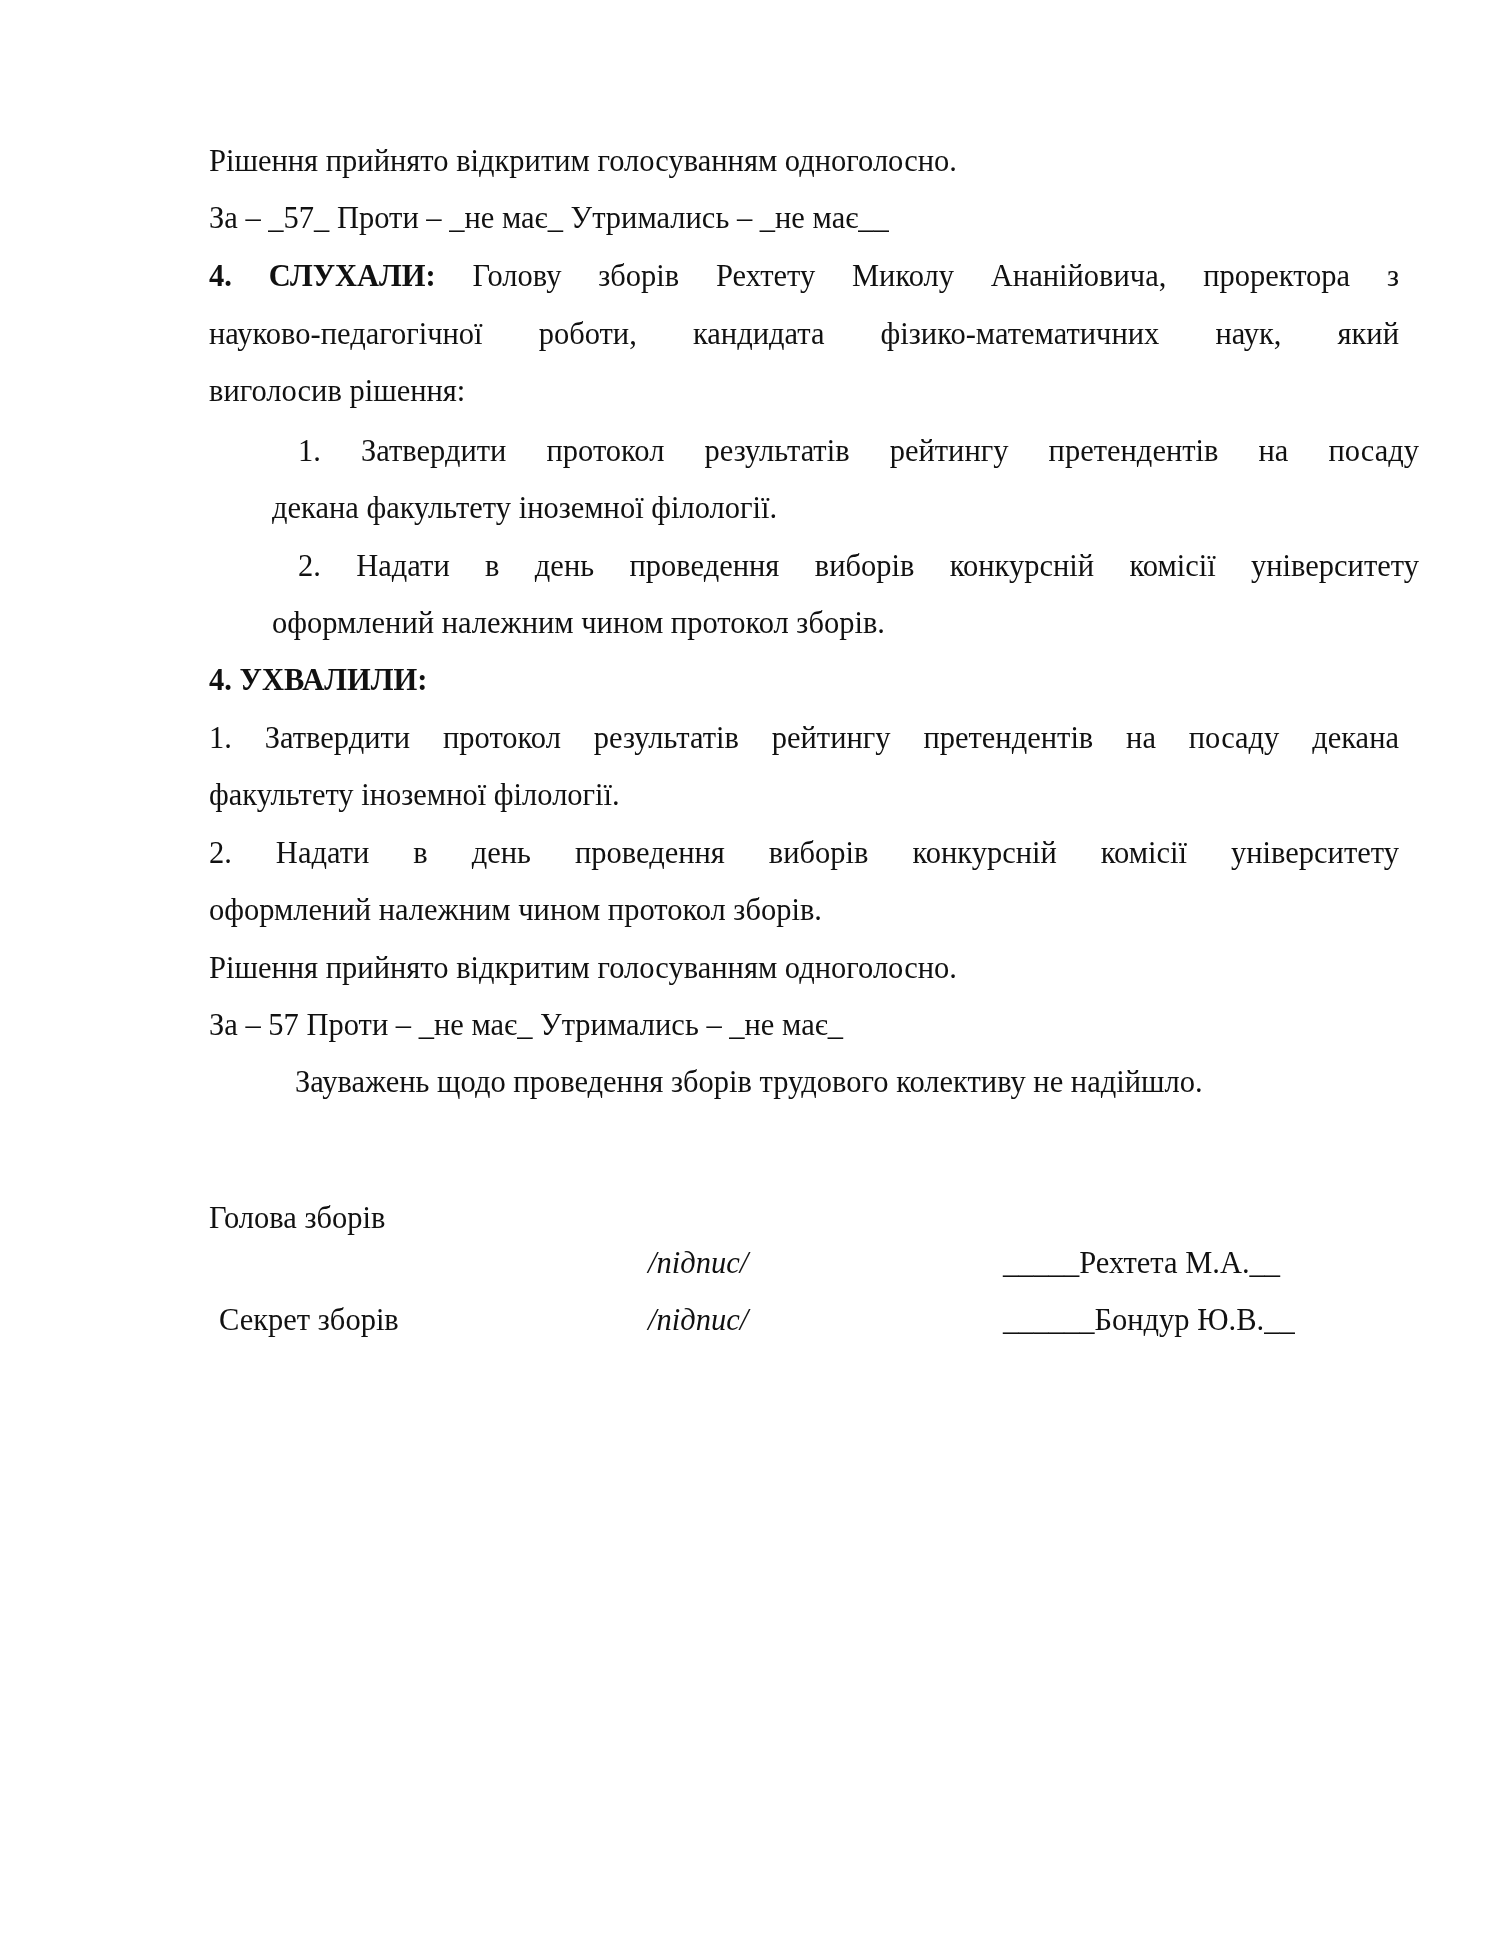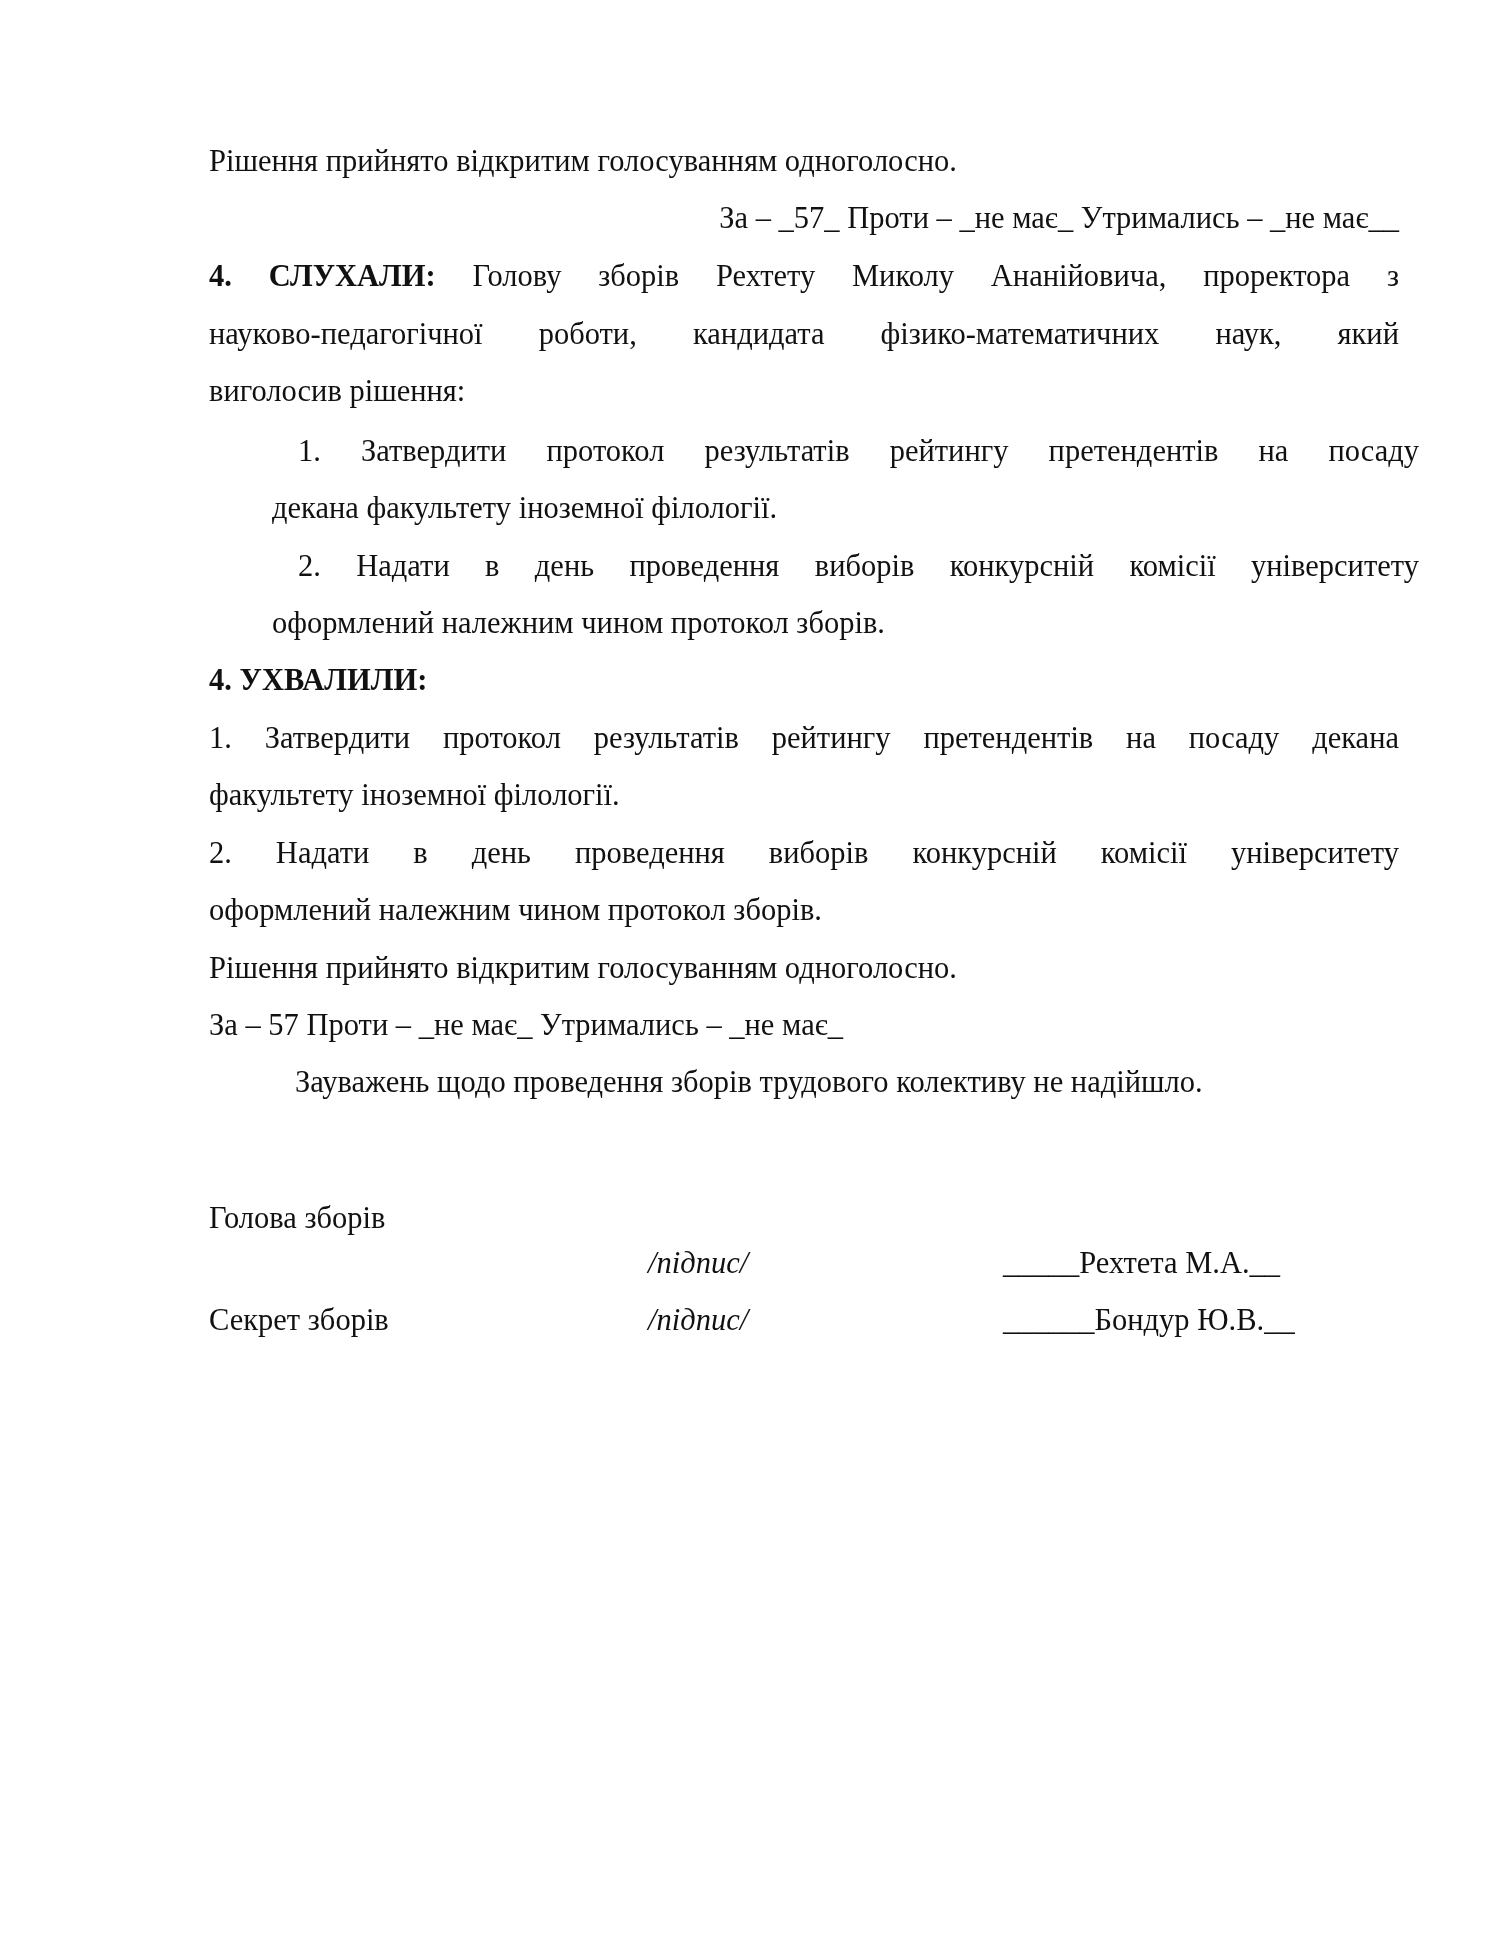--- a/index.html
+++ b/index.html
@@ -20,21 +20,21 @@
     .sig-role { left: 209px; }
     .sig-mark { left: 648px; font-style: italic; }
     .sig-name { left: 1003px; }
   </style>
 </head>
 <body>
 
 <div class="page">
 
   <div class="line" style="top:141px;">Рішення прийнято відкритим голосуванням одноголосно.</div>
-  <div class="line" style="top:198px;text-align:right;">За – _57_ Проти – _не має_ Утримались – _не має__</div>
+  <div class="line" style="top:198px;">За – _57_ Проти – _не має_ Утримались – _не має__</div>
 
   <div class="line justify" style="top:256px;"><b>4. СЛУХАЛИ:</b><span> Голову зборів Рехтету Миколу Ананійовича, проректора з</span></div>
   <div class="line" style="top:371px;">виголосив рішення:</div>
   <div class="line justify" style="top:314px;">науково-педагогічної роботи, кандидата фізико-математичних наук, який</div>
 
   <div class="line justify indent-num" style="top:431px;">1. Затвердити протокол результатів рейтингу претендентів на посаду</div>
   <div class="line indent" style="top:488px;">декана факультету іноземної філології.</div>
   <div class="line justify indent-num" style="top:546px;">2. Надати в день проведення виборів конкурсній комісії університету</div>
   <div class="line indent" style="top:603px;">оформлений належним чином протокол зборів.</div>
 
@@ -48,18 +48,18 @@
   <div class="line" style="top:948px;">Рішення прийнято відкритим голосуванням одноголосно.</div>
   <div class="line" style="top:1005px;">За – 57 Проти – _не має_ Утримались – _не має_</div>
   <div class="line" style="top:1062px; left:295px;">Зауважень щодо проведення зборів трудового колективу не надійшло.</div>
 
   <div>
     <div class="sig sig-role" style="top:1198px;">Голова зборів</div>
     <div class="sig sig-mark" style="top:1243px;">/підпис/</div>
     <div class="sig sig-name" style="top:1243px;">_____Рехтета М.А.__</div>
   </div>
   <div>
-    <div class="sig sig-role" style="top:1300px;">Секрет зборів</div>
+    <div class="sig sig-role" style="top:1300px;margin-left:10px;">Секрет зборів</div>
     <div class="sig sig-mark" style="top:1300px;">/підпис/</div>
     <div class="sig sig-name" style="top:1300px;">______Бондур Ю.В.__</div>
   </div>
 
 </div>
 
 </body></html>

